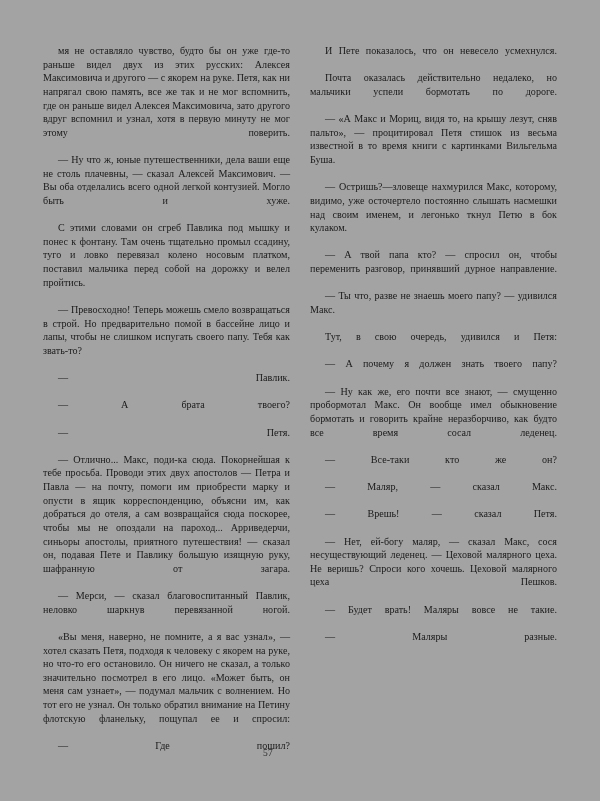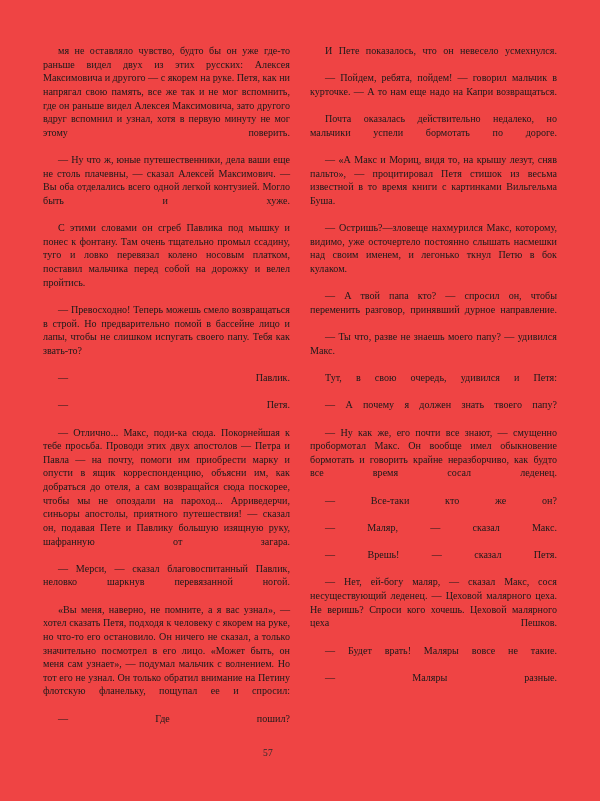--- a/index.html
+++ b/index.html
@@ -15,21 +15,21 @@
     color: #1a1a1a;
     overflow: hidden;
   }
 
   .page {
     position: absolute;
     left: 0;
     top: 0;
     width: 600px;
     height: 801px;
-    background: #ef4444;
+    background: #a3a3a3;
   }
 
   .columns {
     position: absolute;
     left: 43px;
     top: 44px;
     width: 514px;
     height: 690px;
     display: flex;
     justify-content: space-between;
@@ -82,31 +82,31 @@
 <div class="page">
 
   <div class="columns">
 
     <div class="col">
       <p>мя не оставляло чувство, будто бы он уже где-то раньше видел двух из этих русских: Алексея Максимовича и другого — с якорем на руке. Петя, как ни напрягал свою память, все же так и не мог вспомнить, где он раньше видел Алексея Максимовича, зато другого вдруг вспомнил и узнал, хотя в первую минуту не мог этому поверить.</p>
       <p class="dash">— Ну что ж, юные путешественники, дела ваши еще не столь плачевны, — сказал Алексей Максимович. — Вы оба отделались всего одной легкой контузией. Могло быть и хуже.</p>
       <p>С этими словами он сгреб Павлика под мышку и понес к фонтану. Там очень тщательно промыл ссадину, туго и ловко перевязал колено носовым платком, поставил мальчика перед собой на дорожку и велел пройтись.</p>
       <p class="dash">— Превосходно! Теперь можешь смело возвращаться в строй. Но предварительно помой в бассейне лицо и лапы, чтобы не слишком испугать своего папу. Тебя как звать-то?</p>
       <p class="dash">— Павлик.</p>
+      <p class="dash">— А брата твоего?</p>
       <p class="dash">— Петя.</p>
       <p class="dash">— Отлично... Макс, поди-ка сюда. Покорнейшая к тебе просьба. Проводи этих двух апостолов — Петра и Павла — на почту, помоги им приобрести марку и опусти в ящик корреспонденцию, объясни им, как добраться до отеля, а сам возвращайся сюда поскорее, чтобы мы не опоздали на пароход... Арриведерчи, синьоры апостолы, приятного путешествия! — сказал он, подавая Пете и Павлику большую изящную руку, шафранную от загара.</p>
       <p class="dash">— Мерси, — сказал благовоспитанный Павлик, неловко шаркнув перевязанной ногой.</p>
       <p>«Вы меня, наверно, не помните, а я вас узнал», — хотел сказать Петя, подходя к человеку с якорем на руке, но что-то его остановило. Он ничего не сказал, а только значительно посмотрел в его лицо. «Может быть, он меня сам узнает», — подумал мальчик с волнением. Но тот его не узнал. Он только обратил внимание на Петину флотскую фланельку, пощупал ее и спросил:</p>
       <p class="dash">— Где пошил?</p>
 
     </div>
 
     <div class="col">
       <p>И Пете показалось, что он невесело усмехнулся.</p>
-      <p class="dash">— Пойдем, ребята, пойдем! — говорил мальчик в курточке. — А то нам еще надо на Капри возвращаться.</p>
       <p>Почта оказалась действительно недалеко, но мальчики успели бормотать по дороге.</p>
       <p class="dash">— «А Макс и Мориц, видя то, на крышу лезут, сняв пальто», — процитировал Петя стишок из весьма известной в то время книги с картинками Вильгельма Буша.</p>
       <p class="dash">— Остришь?—зловеще нахмурился Макс, которому, видимо, уже осточертело постоянно слышать насмешки над своим именем, и легонько ткнул Петю в бок кулаком.</p>
       <p class="dash">— А твой папа кто? — спросил он, чтобы переменить разговор, принявший дурное направление.</p>
       <p class="dash">— Ты что, разве не знаешь моего папу? — удивился Макс.</p>
       <p>Тут, в свою очередь, удивился и Петя:</p>
       <p class="dash">— А почему я должен знать твоего папу?</p>
       <p class="dash">— Ну как же, его почти все знают, — смущенно пробормотал Макс. Он вообще имел обыкновение бормотать и говорить крайне неразборчиво, как будто все время сосал леденец.</p>
       <p class="dash">— Все-таки кто же он?</p>
       <p class="dash">— Маляр, — сказал Макс.</p>

